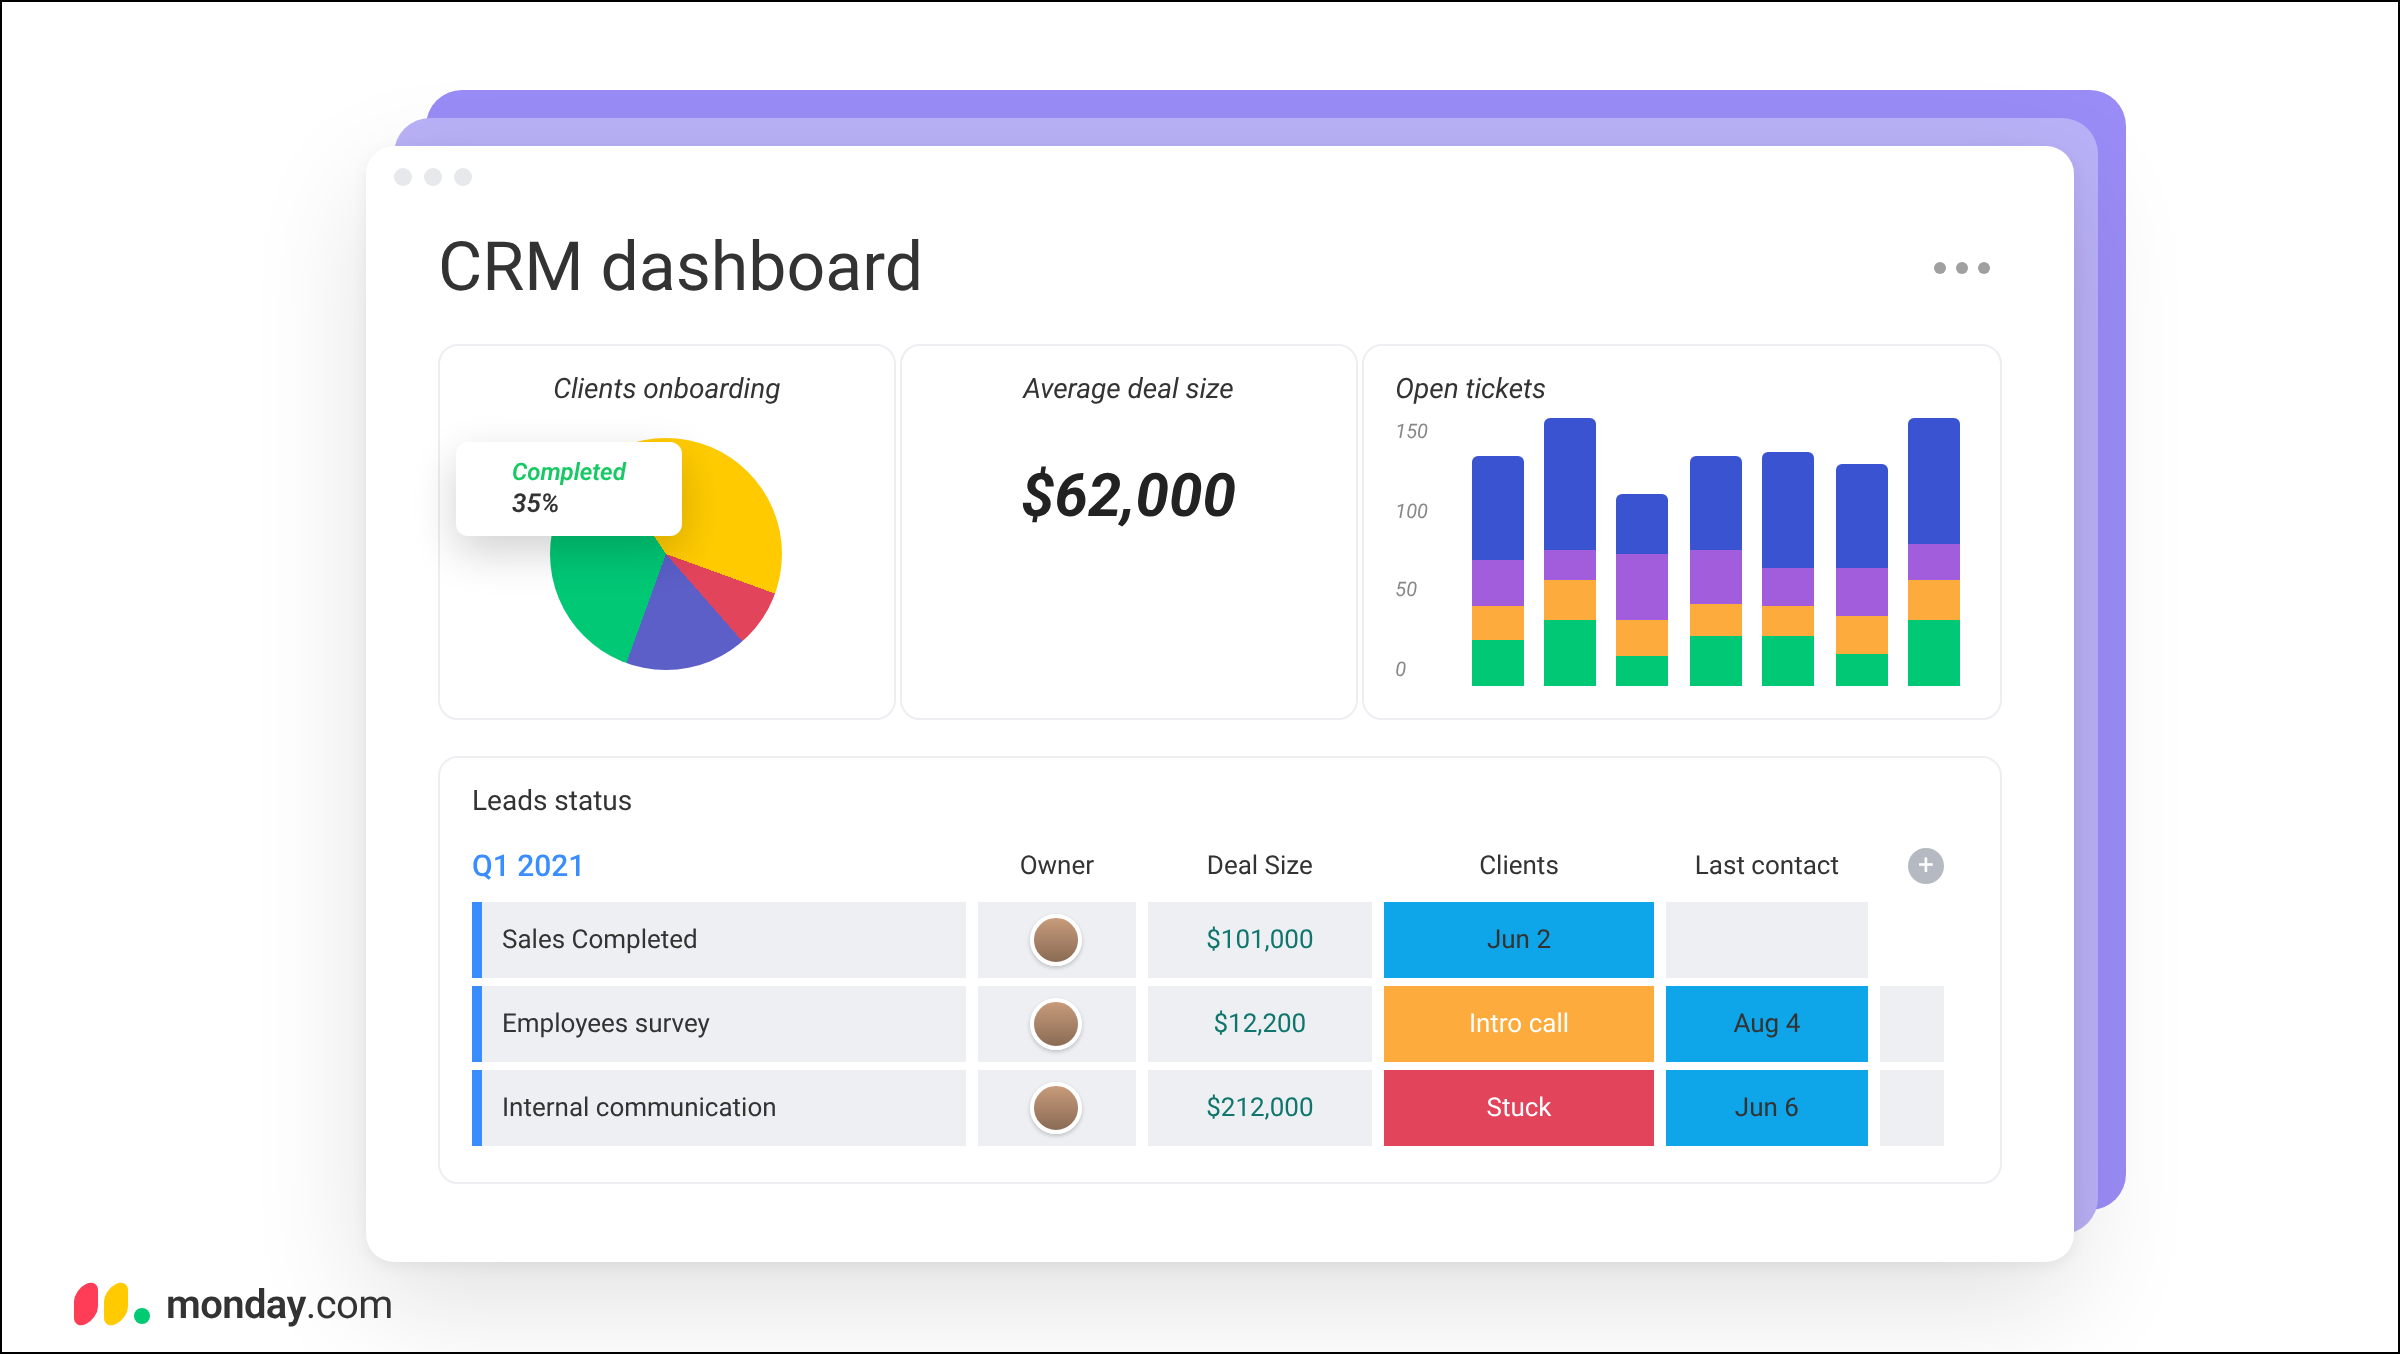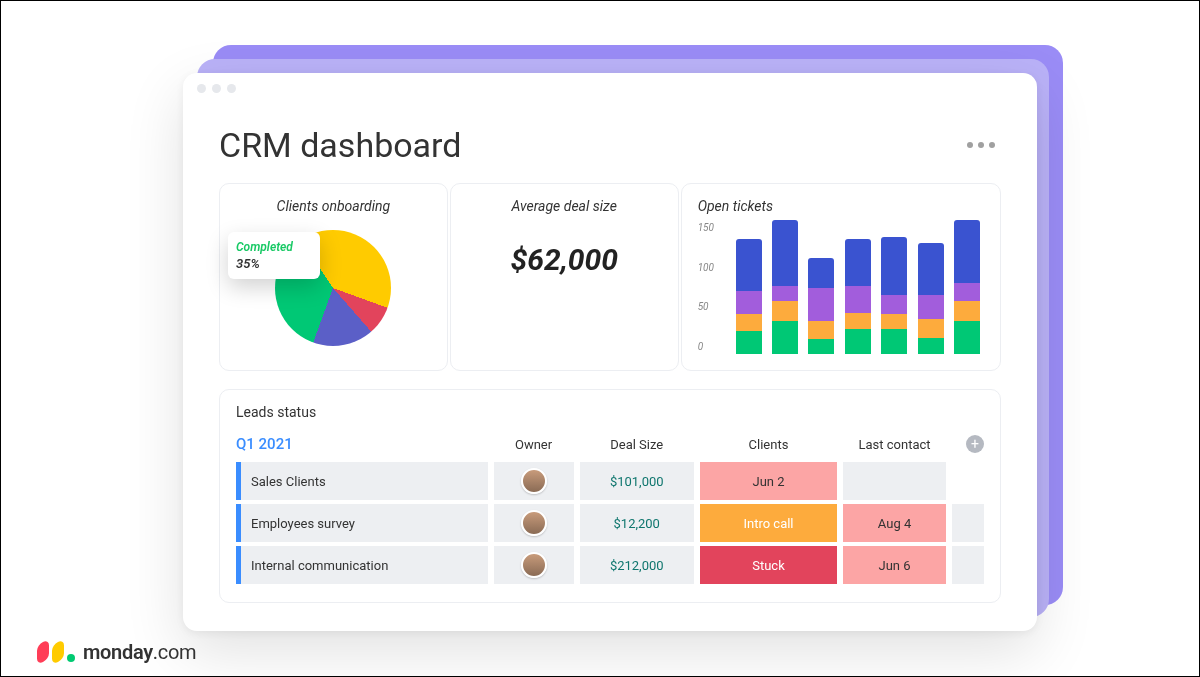--- a/index.html
+++ b/index.html
@@ -49,21 +49,21 @@
     background: #E6E8EC;
   }
   .content {
     padding: 0 36px 24px 36px;
     overflow: hidden;
   }
   .header {
     display: flex;
     align-items: center;
     justify-content: space-between;
-    margin-top: 22px;
+    margin-top: 11px;
     margin-bottom: 18px;
   }
   .page-title {
     font-size: 34px;
     font-weight: 400;
     color: #333;
   }
   .menu-dots {
     display: flex; gap: 5px; padding: 6px;
   }
@@ -111,21 +111,21 @@
   .pie {
     width: 116px; height: 116px; border-radius: 50%;
   }
   .pie-tooltip {
     position: absolute;
     left: -8px;
     top: 8px;
     background: #fff;
     border-radius: 6px;
     box-shadow: 0 8px 22px rgba(0,0,0,.18);
-    padding: 8px 8px;
+    padding: 8px 28px;
     min-width: 92px;
   }
   .pie-tooltip .t-label {
     color: #17C964;
     font-size: 12px;
     font-weight: 600;
   }
   .pie-tooltip .t-val {
     color: #333;
     font-size: 13px;
@@ -164,21 +164,21 @@
     flex-direction: column-reverse;
     border-radius: 3px 3px 0 0;
     overflow: hidden;
   }
   .seg { width: 100%; }
   
   .leads {
     background: #fff;
     border: 1px solid #ECEEF2;
     border-radius: 10px;
-    padding: 14px 16px 18px 16px;
+    padding: 14px 28px 18px 16px;
   }
   .leads-title {
     font-size: 14px;
     color: #333;
     font-weight: 400;
     margin-bottom: 10px;
   }
   .tbl {
     width: 100%;
   }
@@ -235,21 +235,21 @@
     background: #EDEFF2; height: 100%;
     display: flex; align-items: center; justify-content: center;
     font-size: 13px; color: #0f766e;
   }
   .cell-status {
     height: 100%;
     display: flex; align-items: center; justify-content: center;
     color: #fff; font-size: 13px;
   }
   .cell-contact {
-    background: #fca5a5; height: 100%;
+    background: #0ea5e9; height: 100%;
     display: flex; align-items: center; justify-content: center;
     font-size: 13px; color: #333;
   }
   .cell-blank {
     background: #EDEFF2; height: 100%;
   }
   
   .logo {
     position: absolute;
     left: 36px; bottom: 12px;
@@ -377,21 +377,21 @@
           <div class="thead">
             <div class="subtitle">Q1 2021</div>
             <div class="col owner-col">Owner</div>
             <div class="col">Deal Size</div>
             <div class="col">Clients</div>
             <div class="col">Last contact</div>
             <div class="plus">+</div>
           </div>
           <div id="lead-rows">
               <div class="trow">
-      <div class="cell-name">Sales Clients</div>
+      <div class="cell-name">Sales Completed</div>
       <div class="cell-owner">
                   <div class="avatar"></div>
                 </div>
       <div class="cell-deal">$101,000</div>
       <div class="cell-contact">Jun 2</div>
       <div class="cell-blank"></div>
     </div>
               <div class="trow">
       <div class="cell-name">Employees survey</div>
       <div class="cell-owner">

